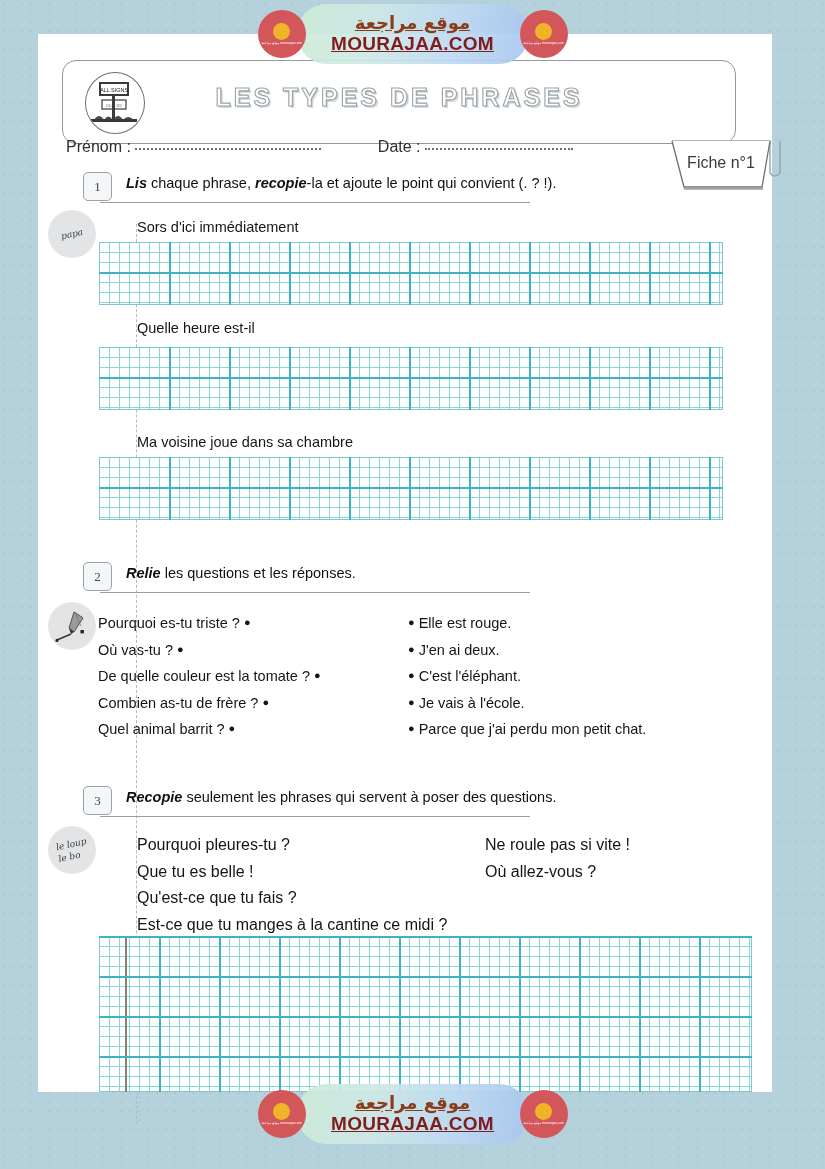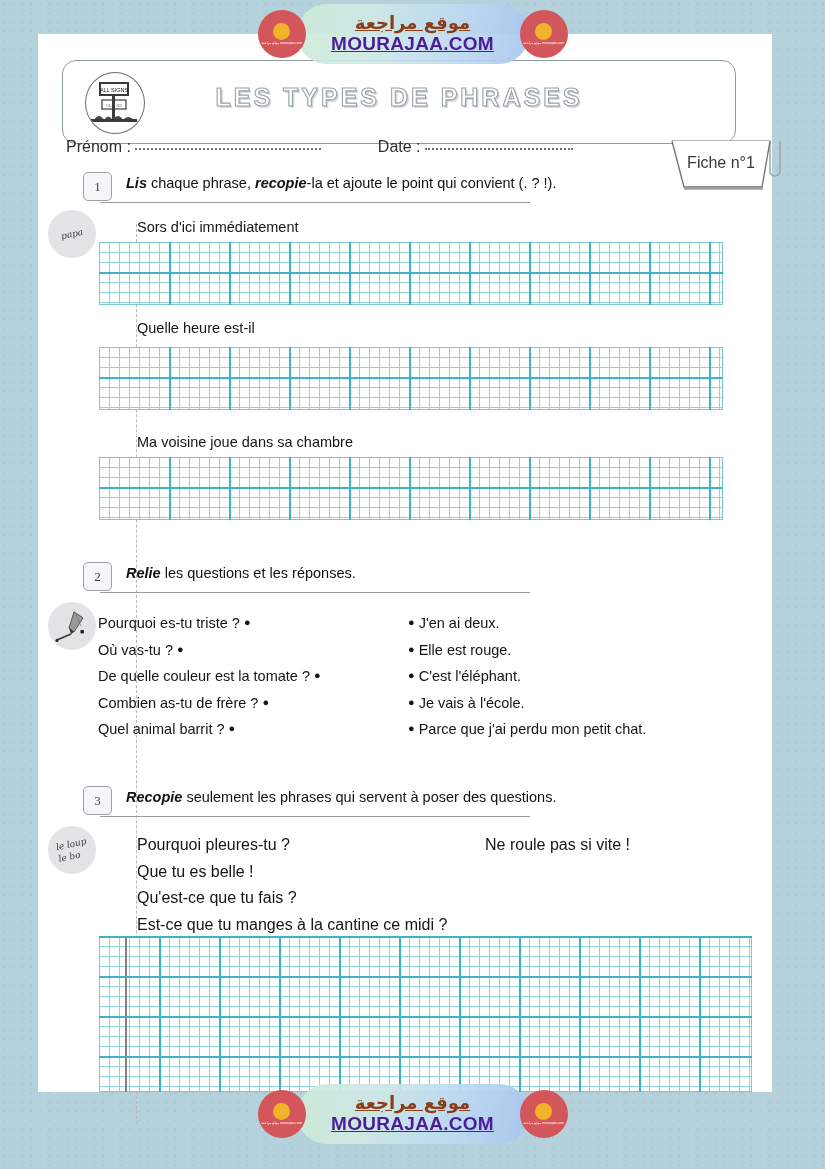--- a/index.html
+++ b/index.html
@@ -38,21 +38,21 @@
     opacity:.92;
   }
   .wm-text{position:relative;text-align:center;line-height:1.05;z-index:2;}
   .wm-ar{
     font-family:"DejaVu Sans", sans-serif;
     font-size:18px;font-weight:bold;color:#8a3d18;
     text-decoration:underline;direction:rtl;
   }
   .wm-en{
     font-family:"Liberation Sans", sans-serif;
-    font-size:19px;font-weight:bold;color:#4c1d95;
+    font-size:19px;font-weight:bold;color:#7f1d1d;
     text-decoration:underline;letter-spacing:.3px;margin-top:1px;
   }
   .wm-badge{
     position:absolute;top:50%;transform:translateY(-50%);
     width:48px;height:48px;border-radius:50%;
     background:#d2565a;
     display:flex;flex-direction:column;align-items:center;justify-content:center;
     z-index:3;
   }
   .wm-badge.left{left:10px;}
@@ -322,22 +322,22 @@
 
   <div class="match" style="top:575px">
     <div class="col-q">
       <div class="row"><span>Pourquoi es-tu triste ?</span> <span class="dot">●</span></div>
       <div class="row"><span>Où vas-tu ?</span> <span class="dot">●</span></div>
       <div class="row"><span>De quelle couleur est la tomate ?</span> <span class="dot">●</span></div>
       <div class="row"><span>Combien as-tu de frère ?</span> <span class="dot">●</span></div>
       <div class="row"><span>Quel animal barrit ?</span> <span class="dot">●</span></div>
     </div>
     <div class="col-a">
+      <div class="row"><span class="dot">●</span> <span>Elle est rouge.</span></div>
       <div class="row"><span class="dot">●</span> <span>J'en ai deux.</span></div>
-      <div class="row"><span class="dot">●</span> <span>Elle est rouge.</span></div>
       <div class="row"><span class="dot">●</span> <span>C'est l'éléphant.</span></div>
       <div class="row"><span class="dot">●</span> <span>Je vais à l'école.</span></div>
       <div class="row"><span class="dot">●</span> <span>Parce que j'ai perdu mon petit chat.</span></div>
     </div>
   </div>
 
   <div class="ex" style="top:752px">
     <div class="ex-num">3</div>
     <div class="ex-instr">
       <i>Recopie</i><span> seulement les phrases qui servent à poser des questions.</span>
@@ -352,20 +352,21 @@
   </div>
 
   <div class="s3-left" style="top:798px">
     <div class="ln">Pourquoi pleures-tu ?</div>
     <div class="ln">Que tu es belle !</div>
     <div class="ln">Qu'est-ce que tu fais ?</div>
     <div class="ln">Est-ce que tu manges à la cantine ce midi ?</div>
   </div>
   <div class="s3-right" style="top:798px">
     <div class="ln">Ne roule pas si vite !</div>
+    <div class="ln">Où allez-vous ?</div>
   </div>
 
   <div class="seyes" style="left:61px;top:902px;width:653px;height:156px;">
     <div class="frame"></div>
     <div class="margin" style="left:26px"></div>
     <div class="baseline" style="top:0px"></div>
     <div class="baseline" style="top:40px"></div>
     <div class="baseline" style="top:80px"></div>
     <div class="baseline" style="top:120px"></div>
     <div class="vmajor" style="left:60px"></div>

